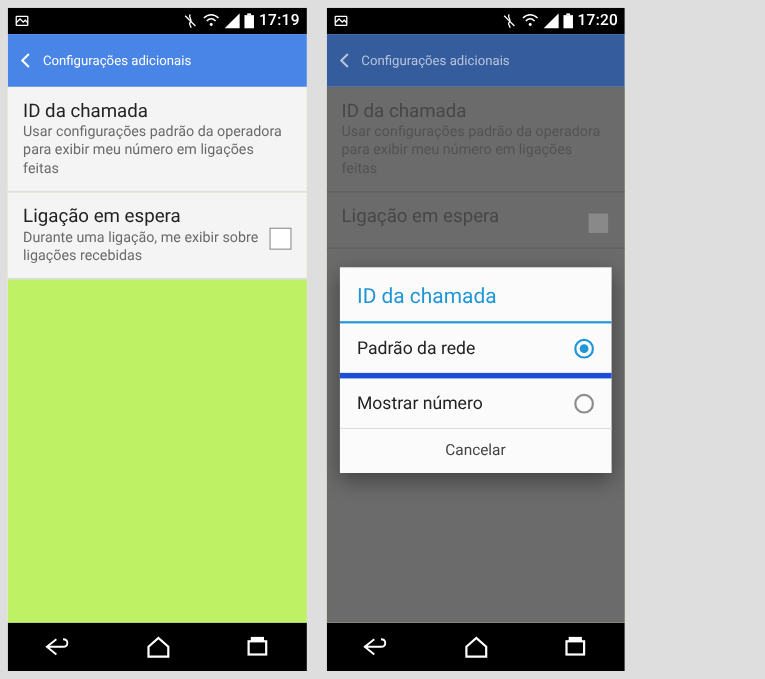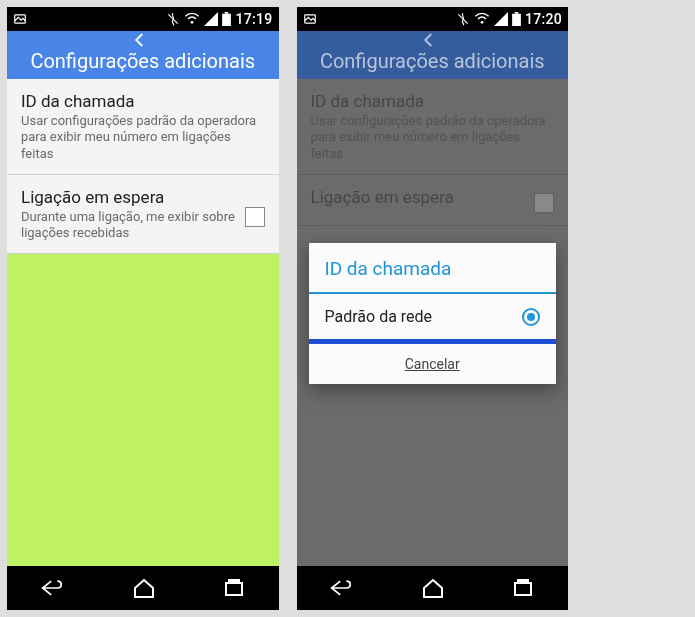--- a/index.html
+++ b/index.html
@@ -54,22 +54,21 @@
   .clock { font-size: 14px; font-weight: 500; letter-spacing: 0.3px; }
 
   
   .action-bar {
     height: 48px;
     background: #4985e7;
     color: #fff;
     display: flex;
     align-items: center;
     padding: 0 8px;
-    font-size: 20px;
-    flex-direction: column;
+    font-size: 12px;
   }
   .action-bar .back-chevron {
     margin-right: 6px;
     display: flex;
     align-items: center;
   }
   .action-bar .title { font-weight: 400; }
 
   
   .content {
@@ -167,21 +166,20 @@
     left: 3px; top: 3px;
     width: 8px; height: 8px;
     border-radius: 50%;
     background: #2196d6;
   }
   .dialog-cancel {
     text-align: center;
     padding: 12px 0;
     font-size: 14px;
     color: #444;
-    text-decoration: underline;
   }
 
   
   .dim .setting-title { color: #3b3b3b; }
   .dim .setting-sub { color: #555; }
   .dim .checkbox { border-color: #777; background: #cfcfcf; }
   .dim .setting-item { background: transparent; border-bottom-color: #6f6f6f; }
   .dim-wrap {
     position: absolute;
     inset: 0;
@@ -350,20 +348,24 @@
       </div>
       <div class="overlay"></div>
 
       <div class="dialog">
         <div class="dialog-title">ID da chamada</div>
 
         <div class="dialog-option">
           <span>Padrão da rede</span>
           <span class="radio selected"></span>
         </div>
+        <div class="dialog-option" style="border-bottom:1px solid #dcdcdc;">
+          <span>Mostrar número</span>
+          <span class="radio"></span>
+        </div>
         <div class="dialog-cancel">Cancelar</div>
       </div>
 
     </div>
 
     <div class="nav-bar">
       <span>
         <svg width="26" height="24" viewBox="0 0 30 24">
             <path d="M13 4 L3 12 L13 20 M3 12 L20 12 C26 12 26 4 20 4" fill="none" stroke="#fff" stroke-width="2"></path>
           </svg>

